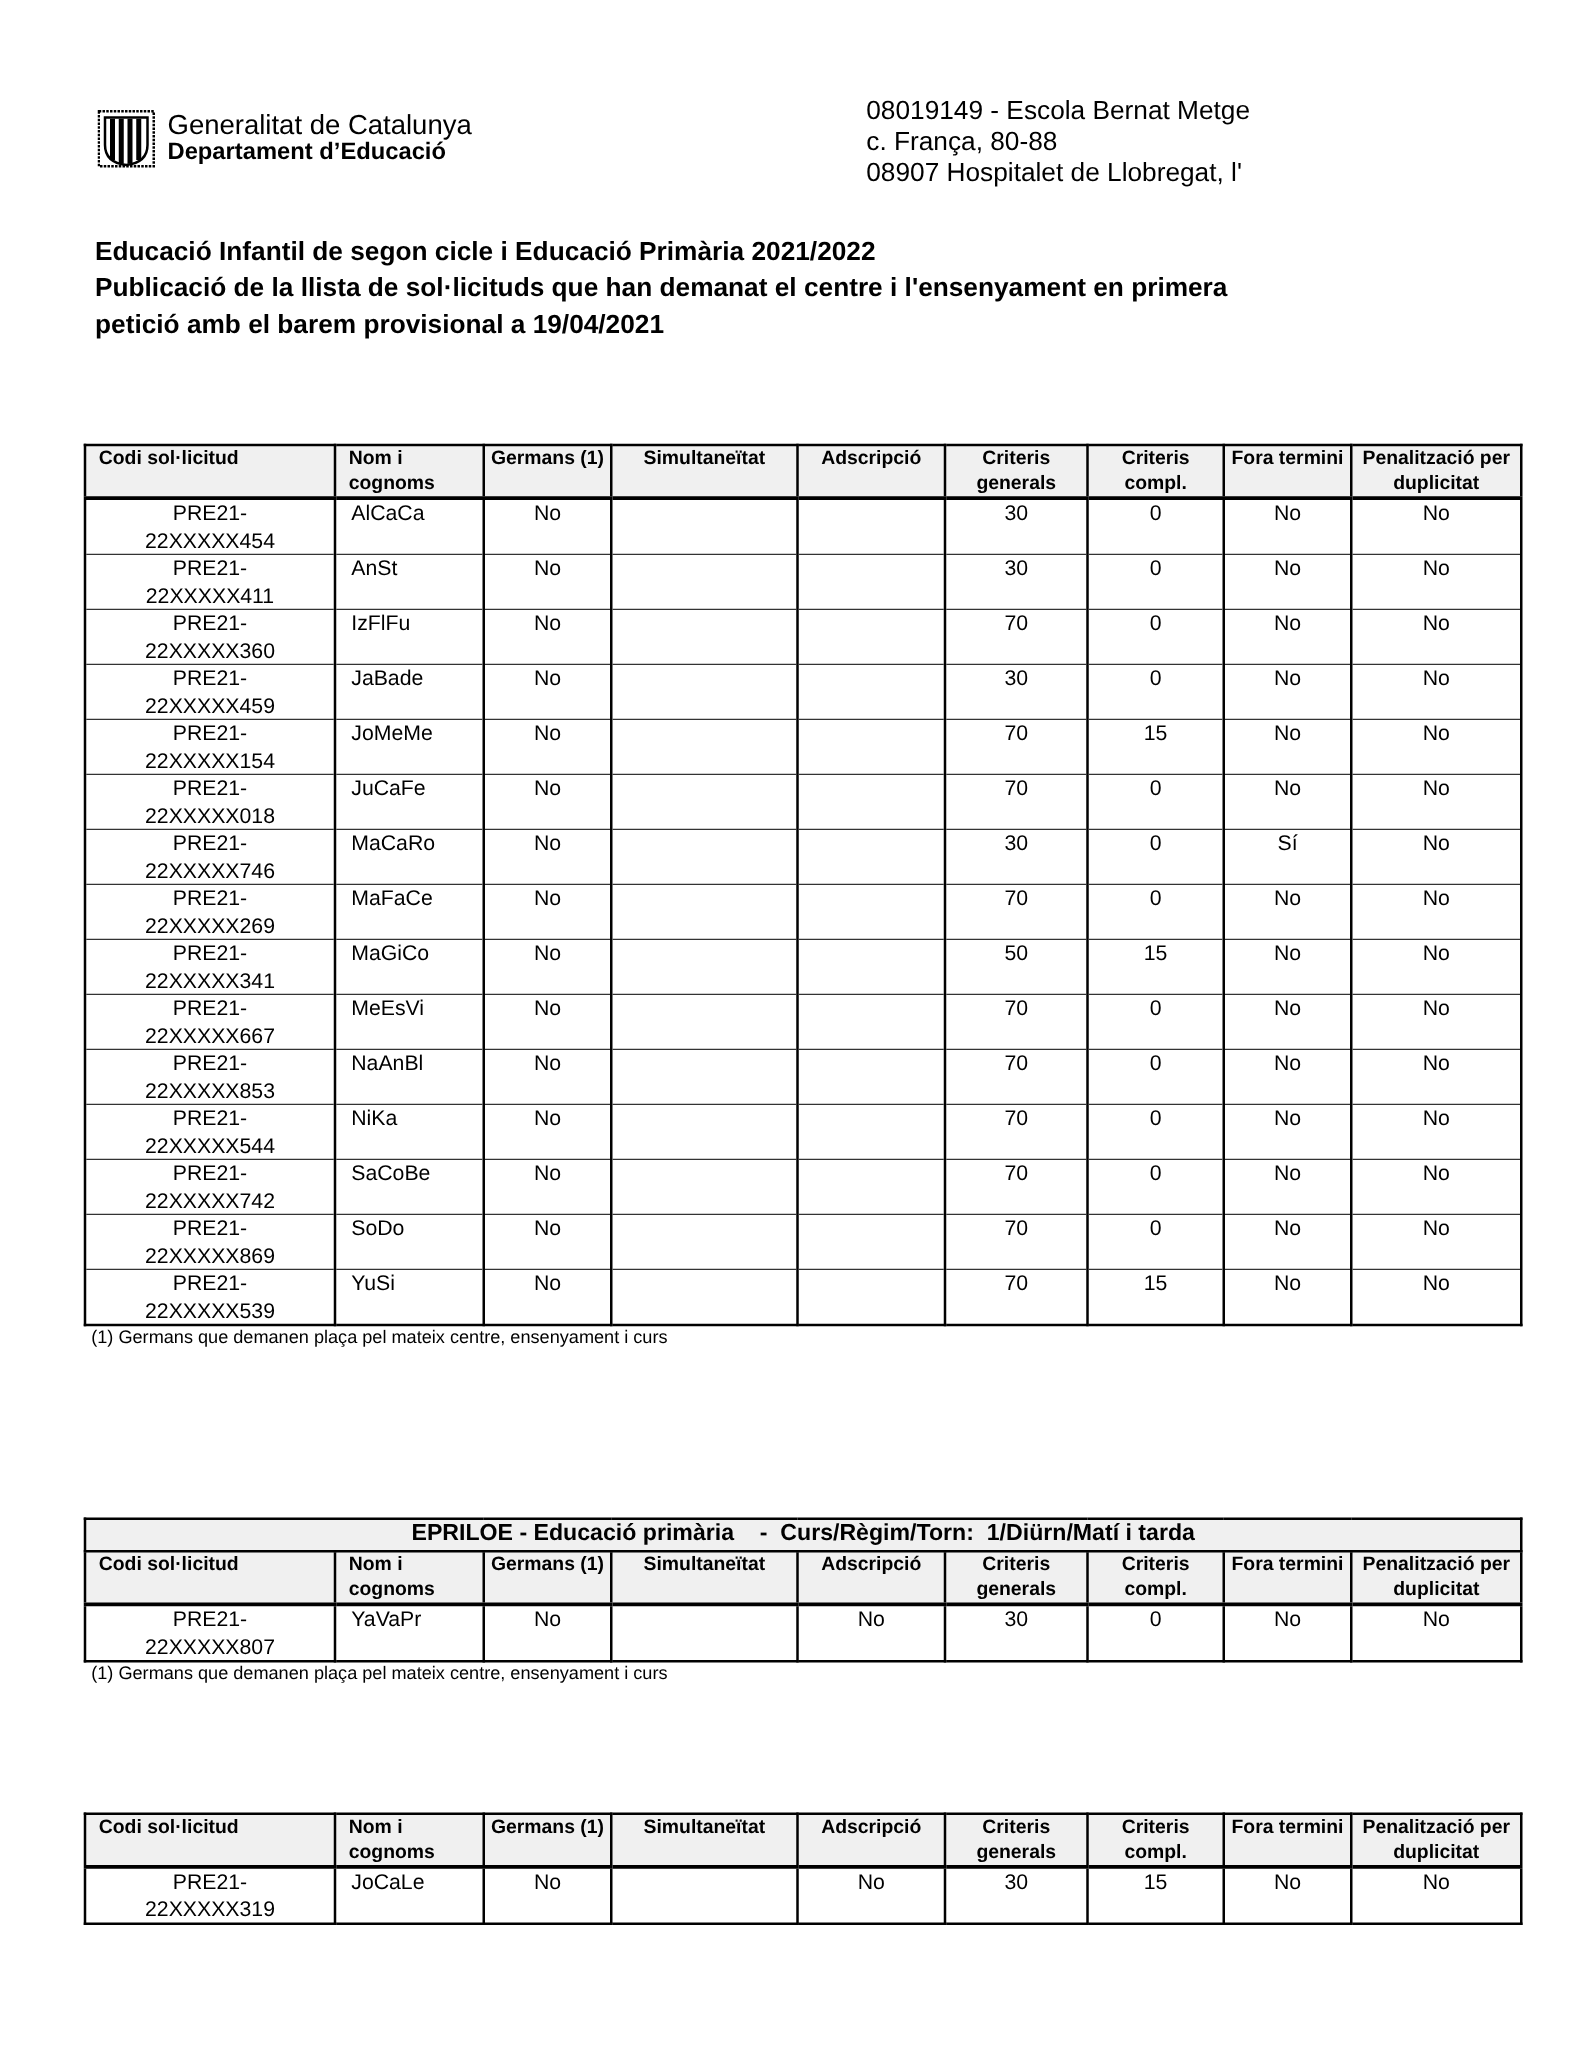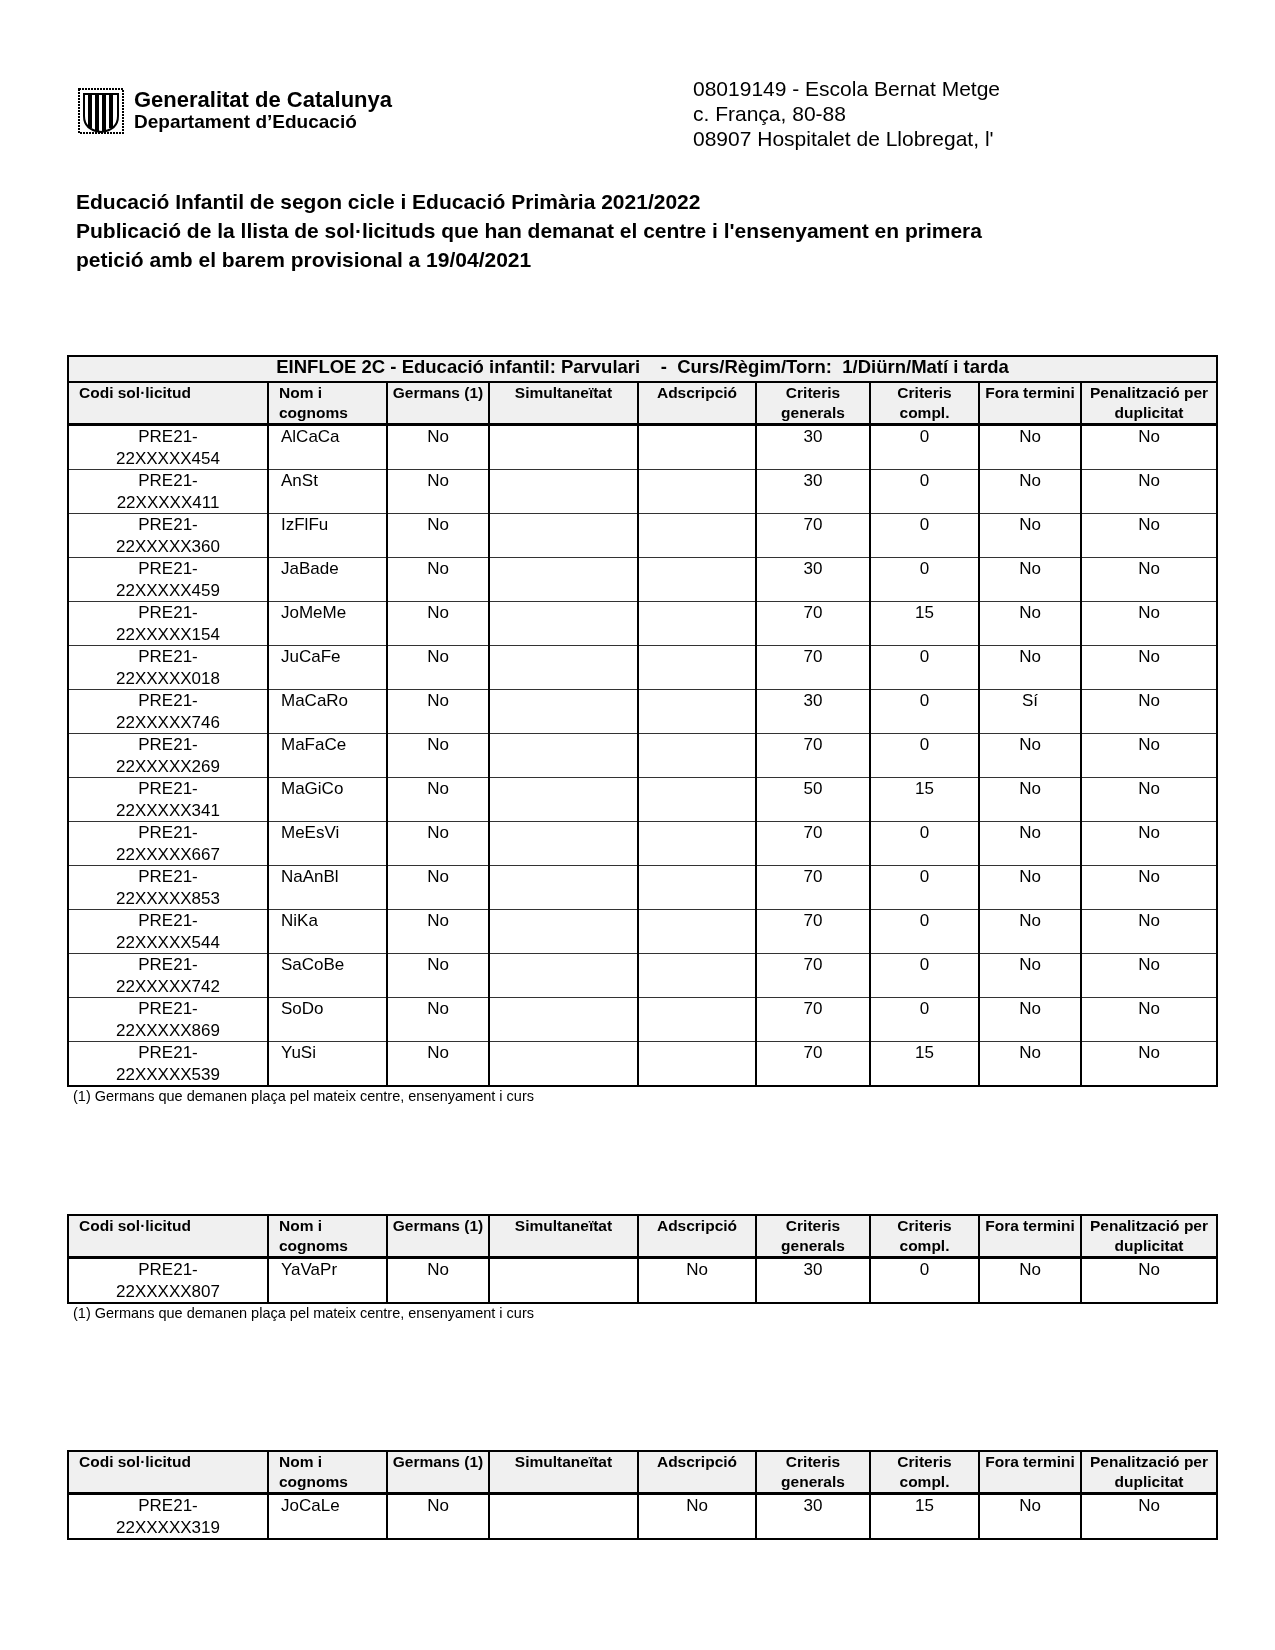--- a/index.html
+++ b/index.html
@@ -1,21 +1,21 @@
 <!DOCTYPE html>
 <html><head>
 <meta charset="utf-8">
 <style>
   html, body { margin:0; padding:0; background:#fff; }
   body { width:1275px; height:1650px; position:relative; overflow:hidden;
          font-family:"Liberation Sans", sans-serif; color:#000; }
   .logo { position:absolute; left:78px; top:86px; display:flex; align-items:center; }
   .logo-mark { width:46px; height:50px; margin-right:10px; }
   .logo-text { line-height:22px; }
-  .logo-line1 { font-size:22px; font-weight:bold; }
+  .logo-line1 { font-size:22px; font-weight:normal; }
   .logo-line2 { font-size:19px; font-weight:bold; }
   .school { position:absolute; left:693px; top:76px; font-size:21px; line-height:25px; }
   .titles { position:absolute; left:76px; top:187px; width:1140px; font-size:21px; font-weight:bold; line-height:29px; }
   .block { position:absolute; left:67px; width:1149px; }
   table { border-collapse:collapse; width:100%; table-layout:fixed; font-size:16px; }
   .caption-cell { background:#f0f0f0; text-align:center; font-weight:bold; font-size:18.5px; height:24px;
                   border-left:2px solid #000; border-right:2px solid #000; border-bottom:2px solid #000; padding:0; }
   th { background:#f0f0f0; font-weight:bold; font-size:15.5px; line-height:20px; vertical-align:top; padding:0 4px;
        border:2px solid #000; border-bottom:3px solid #000; text-align:center; height:40px; }
   th.left { text-align:left; padding-left:10px;margin-top:12px; }
@@ -64,23 +64,20 @@
           <col style="width: 102px;">
           <col style="width: 149px;">
           <col style="width: 118px;">
           <col style="width: 114px;">
           <col style="width: 109px;">
           <col style="width: 102px;">
           <col style="width: 136px;">
         </colgroup>
         <thead>
           <tr>
-            <th class="caption-cell" colspan="9" style="white-space: pre;">EINFLOE 2C - Educació infantil: Parvulari    -  Curs/Règim/Torn:  1/Diürn/Matí i tarda</th>
-          </tr>
-          <tr>
             <th class="left">Codi sol·licitud</th>
             <th class="left">Nom i cognoms</th>
             <th>Germans (1)</th>
             <th>Simultaneïtat</th>
             <th>Adscripció</th>
             <th>Criteris generals</th>
             <th>Criteris compl.</th>
             <th>Fora termini</th>
             <th>Penalització per duplicitat</th>
           </tr>
@@ -263,20 +260,23 @@
           <col style="width: 102px;">
           <col style="width: 149px;">
           <col style="width: 118px;">
           <col style="width: 114px;">
           <col style="width: 109px;">
           <col style="width: 102px;">
           <col style="width: 136px;">
         </colgroup>
         <thead>
           <tr>
+            <th class="caption-cell" colspan="9" style="white-space: pre;">EPRILOE - Educació primària    -  Curs/Règim/Torn:  1/Diürn/Matí i tarda</th>
+          </tr>
+          <tr>
             <th class="left">Codi sol·licitud</th>
             <th class="left">Nom i cognoms</th>
             <th>Germans (1)</th>
             <th>Simultaneïtat</th>
             <th>Adscripció</th>
             <th>Criteris generals</th>
             <th>Criteris compl.</th>
             <th>Fora termini</th>
             <th>Penalització per duplicitat</th>
           </tr>

